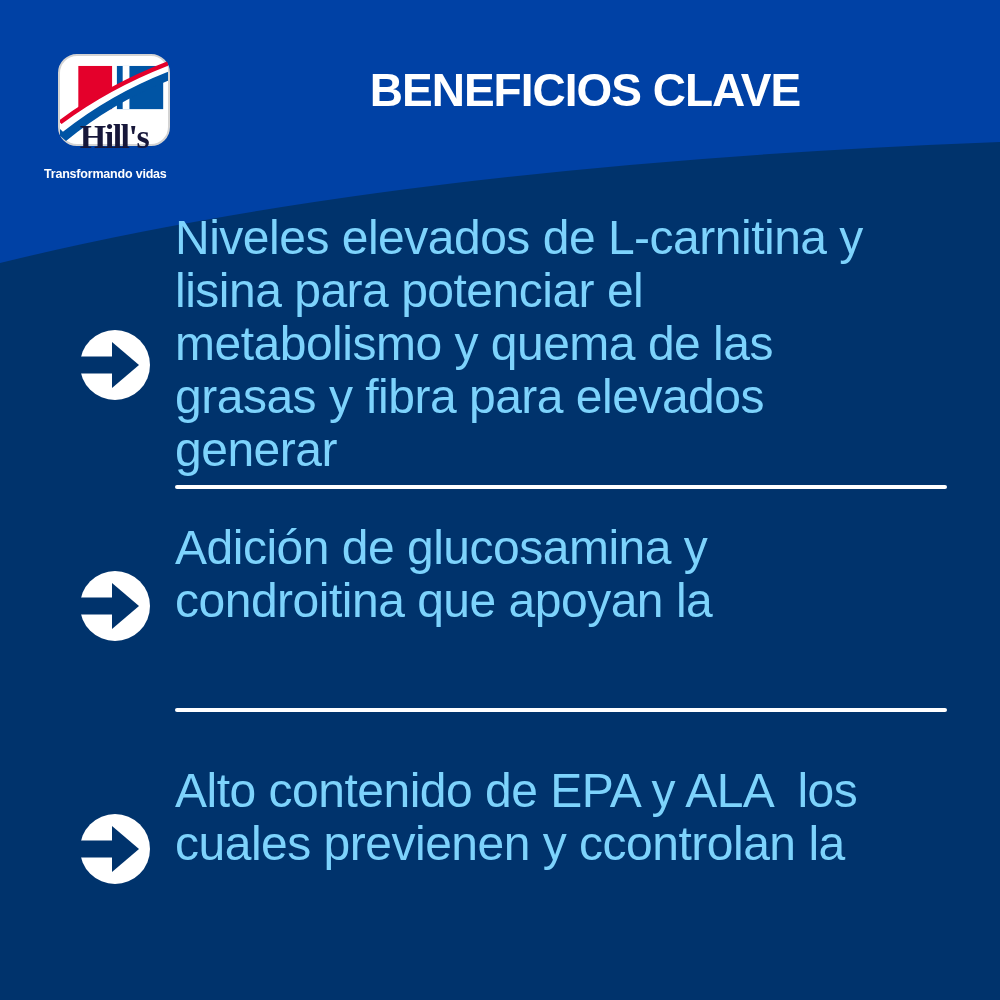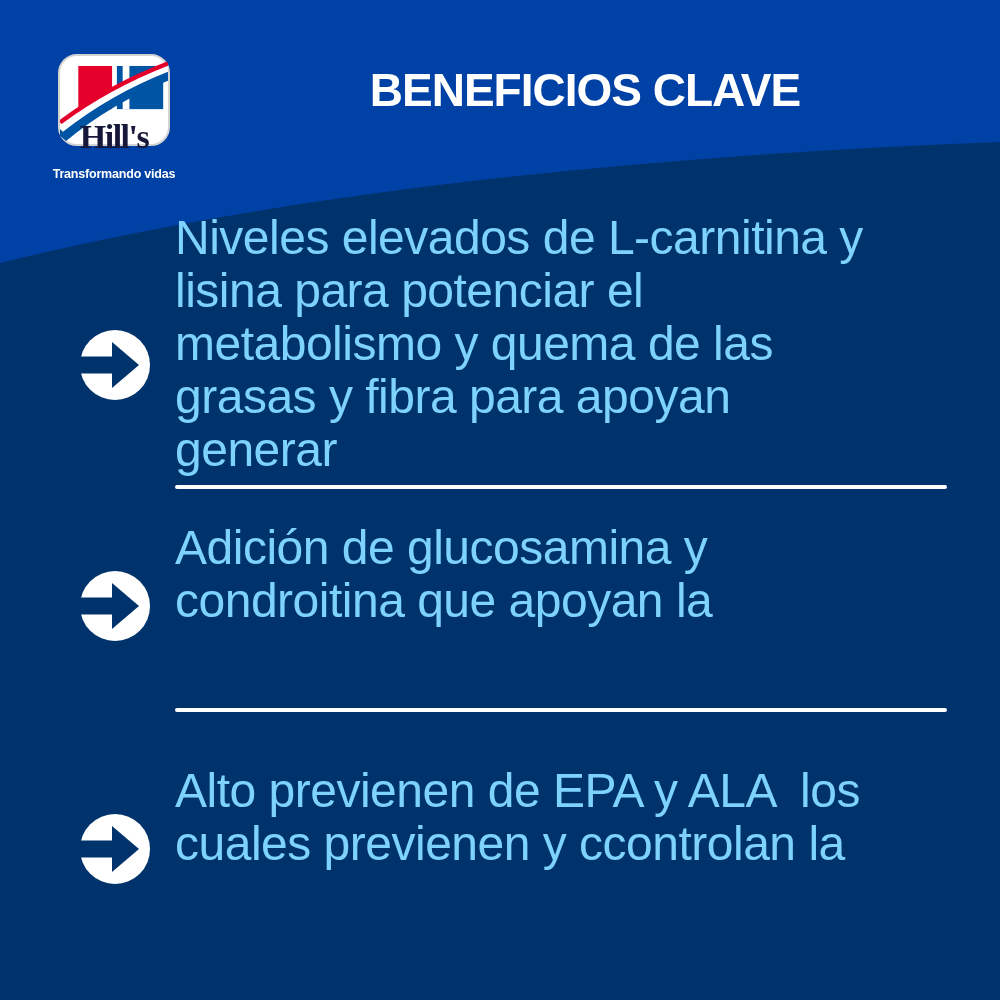--- a/index.html
+++ b/index.html
@@ -16,21 +16,21 @@
     background:#ffffff;border:2px solid #d3d3d3;border-radius:19px;
     box-sizing:border-box;
   }
   .logo-mark{position:absolute;left:0;top:0;width:100%;height:100%;display:block;border-radius:8px;}
   .logo-word{
     position:absolute;left:0;right:0;top:62px;text-align:center;
     font-family:"Liberation Serif", serif;font-weight:bold;
     font-size:34px;letter-spacing:-1.5px;color:#17173a;
   }
   .tagline{
-    position:absolute;left:44px;top:167px;width:140px;text-align:center;
+    position:absolute;left:44px;top:167px;width:140px;
     color:#ffffff;font-weight:bold;font-size:12.5px;letter-spacing:-0.2px;
     white-space:nowrap;
   }
 
   
   .title{
     position:absolute;left:170px;right:0;top:60px;height:60px;line-height:60px;
     text-align:center;color:#ffffff;font-weight:900;font-size:46px;
     letter-spacing:-1px;white-space:nowrap;
   }
@@ -83,21 +83,21 @@
 
   <svg class="arrow a1" viewBox="0 0 70 70">
     <circle cx="35" cy="35" r="35" fill="#ffffff"></circle>
     <rect x="0" y="26.5" width="32" height="17" fill="#00336c"></rect>
     <polygon points="32,12 32,58 59,35" fill="#00336c"></polygon>
   </svg>
   <div class="btext t1">
     <div class="bline">Niveles elevados de L-carnitina y</div>
     <div class="bline">lisina para potenciar el</div>
     <div class="bline">metabolismo y quema de las</div>
-    <div class="bline">grasas y fibra para apoyan</div>
+    <div class="bline">grasas y fibra para elevados</div>
     <div class="bline">generar</div>
   </div>
   <div class="divider d1"></div>
 
   <svg class="arrow a2" viewBox="0 0 70 70">
     <circle cx="35" cy="35" r="35" fill="#ffffff"></circle>
     <rect x="0" y="26.5" width="32" height="17" fill="#00336c"></rect>
     <polygon points="32,12 32,58 59,35" fill="#00336c"></polygon>
   </svg>
   <div class="btext t2">
@@ -105,17 +105,17 @@
     <div class="bline">condroitina que apoyan la</div>
   </div>
   <div class="divider d2"></div>
 
   <svg class="arrow a3" viewBox="0 0 70 70">
     <circle cx="35" cy="35" r="35" fill="#ffffff"></circle>
     <rect x="0" y="26.5" width="32" height="17" fill="#00336c"></rect>
     <polygon points="32,12 32,58 59,35" fill="#00336c"></polygon>
   </svg>
   <div class="btext t3">
-    <div class="bline">Alto previenen de EPA y ALA  los</div>
+    <div class="bline">Alto contenido de EPA y ALA  los</div>
     <div class="bline">cuales previenen y ccontrolan la</div>
   </div>
 
 </div>
 
 </body></html>

